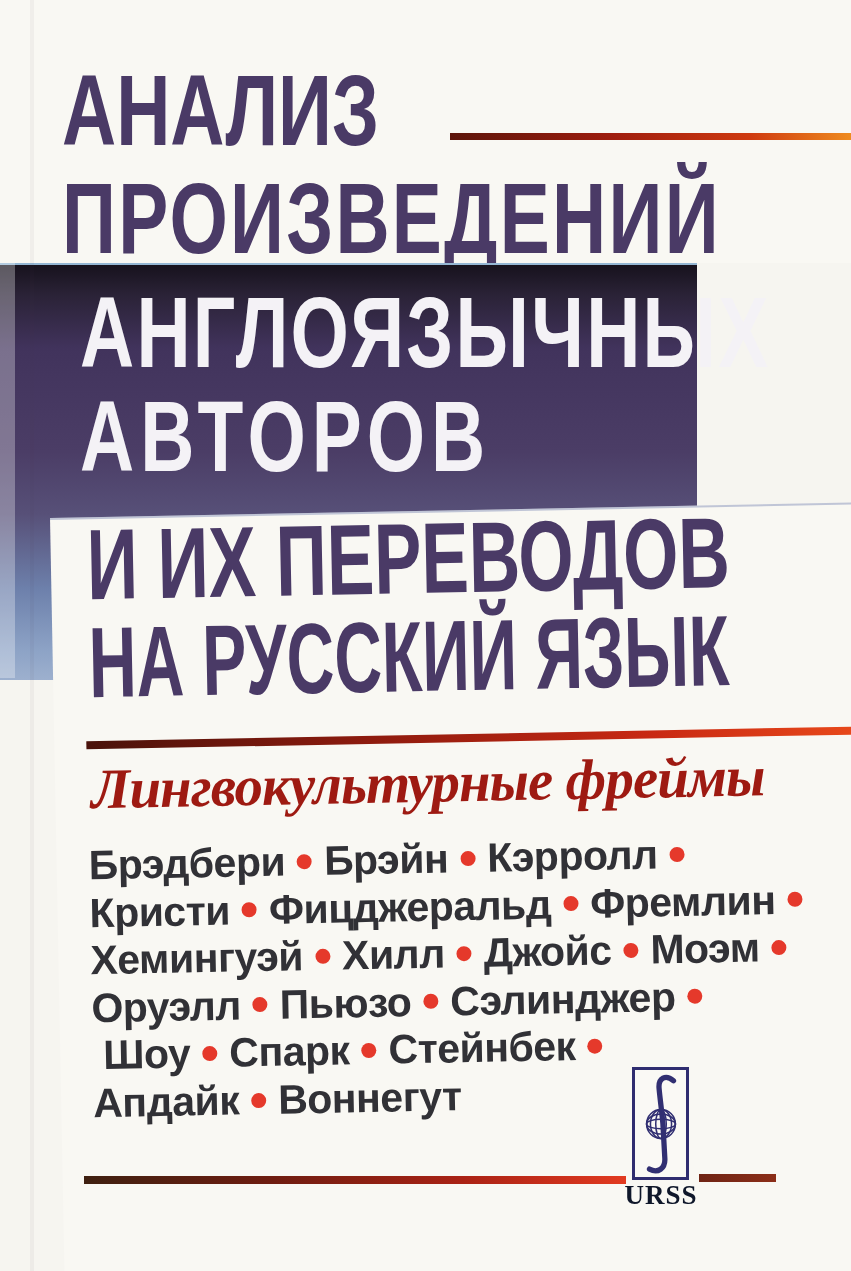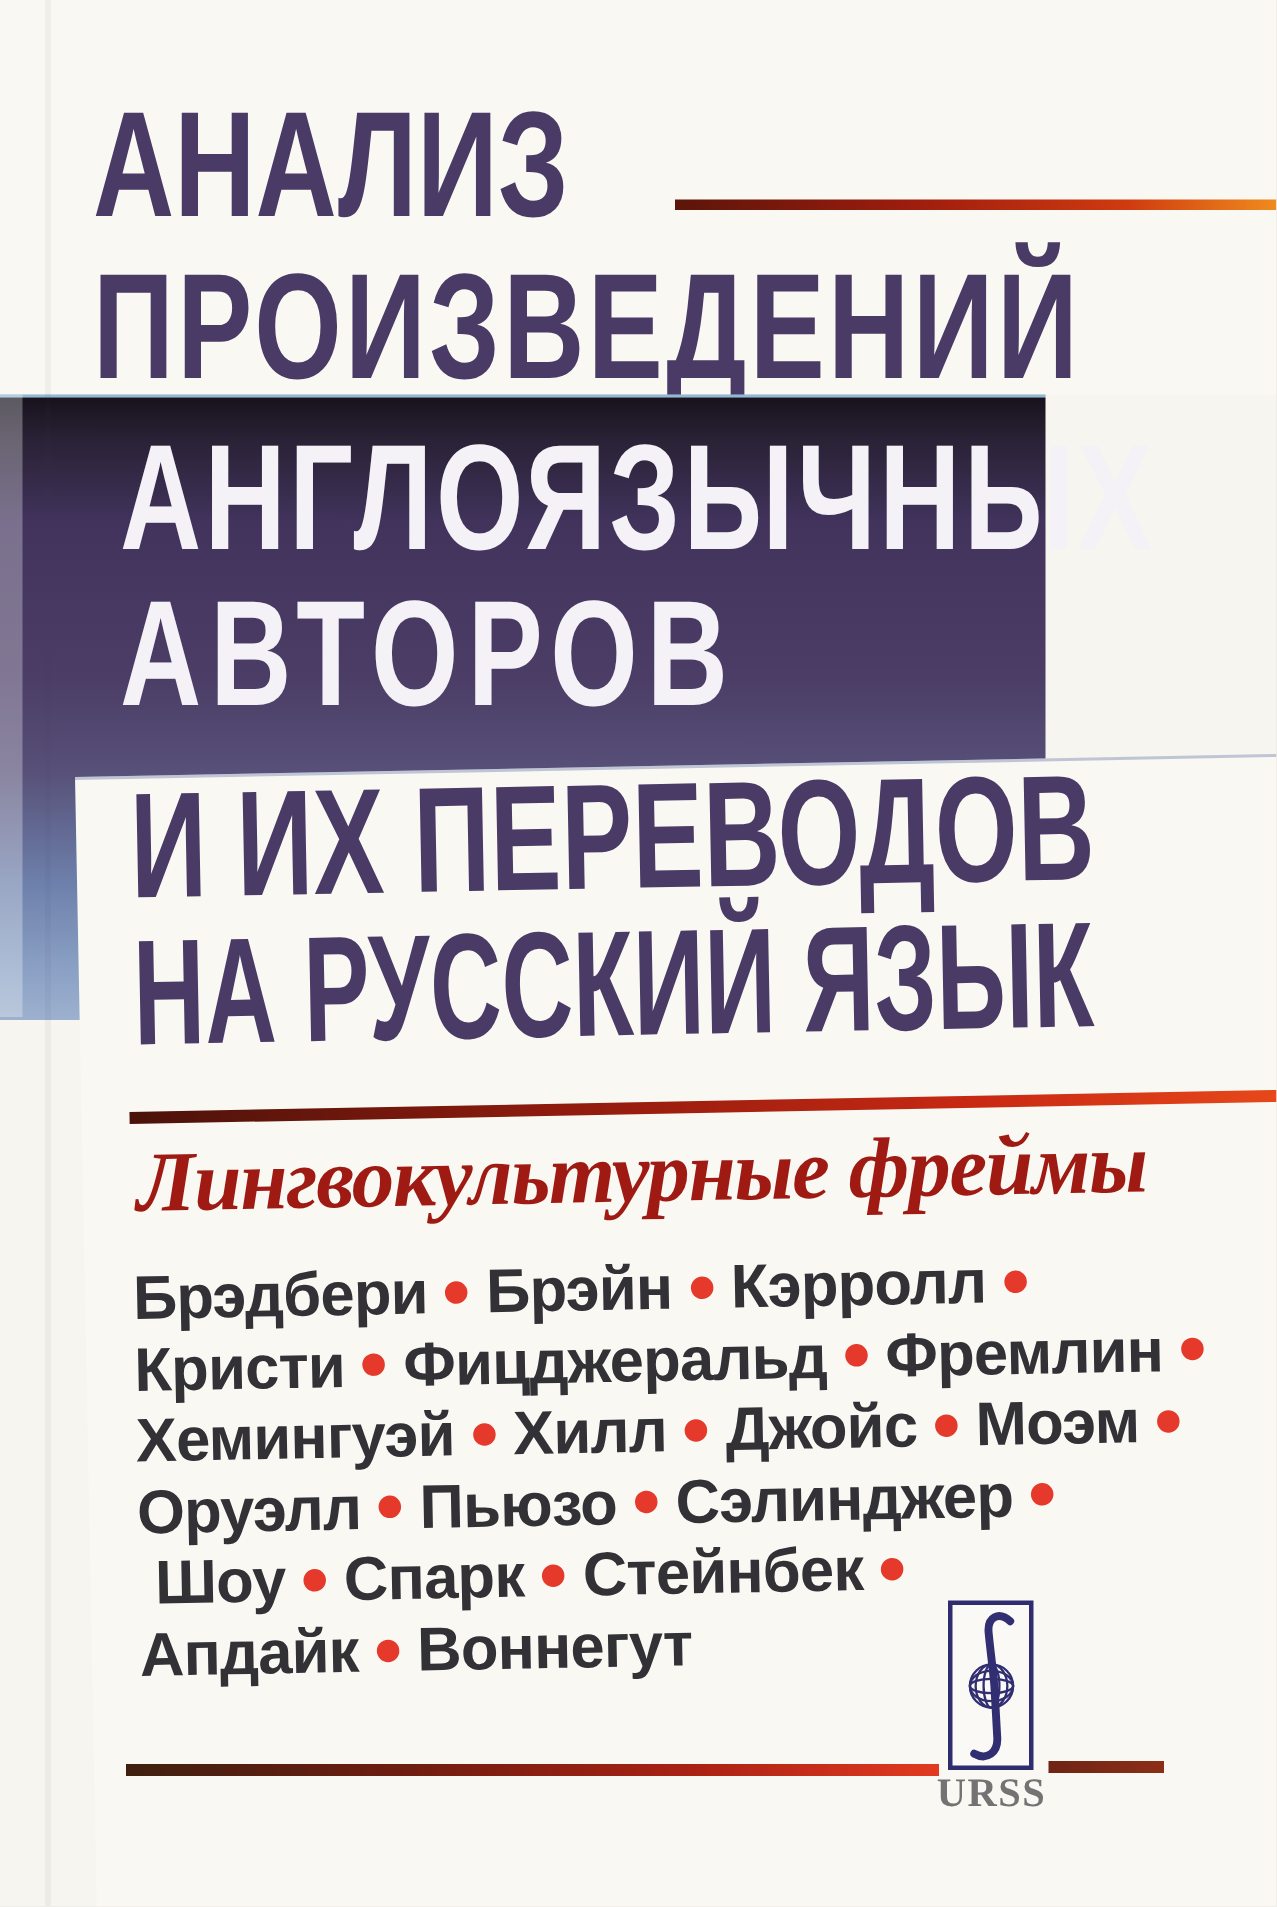--- a/index.html
+++ b/index.html
@@ -81,21 +81,21 @@
   }
   
   .logo-box{
     position:absolute;left:632px;top:1067px;width:57px;height:113px;
     background:#faf9f5;border:3px solid #2f2d70;box-sizing:border-box;
     display:flex;align-items:center;justify-content:center;z-index:30;
   }
   .logo-label{
     position:absolute;left:622px;top:1180px;width:78px;text-align:center;
     font-family:"Liberation Serif",serif;font-weight:700;font-size:27px;
-    color:#737373;letter-spacing:1px;z-index:30;
+    color:#0f172a;letter-spacing:1px;z-index:30;
   }
 </style>
 </head>
 <body>
 
 <div class="cover">
 
   <div class="band-top">
     <div class="h h1">АНАЛИЗ</div>
     <div class="h h2">ПРОИЗВЕДЕНИЙ</div>

